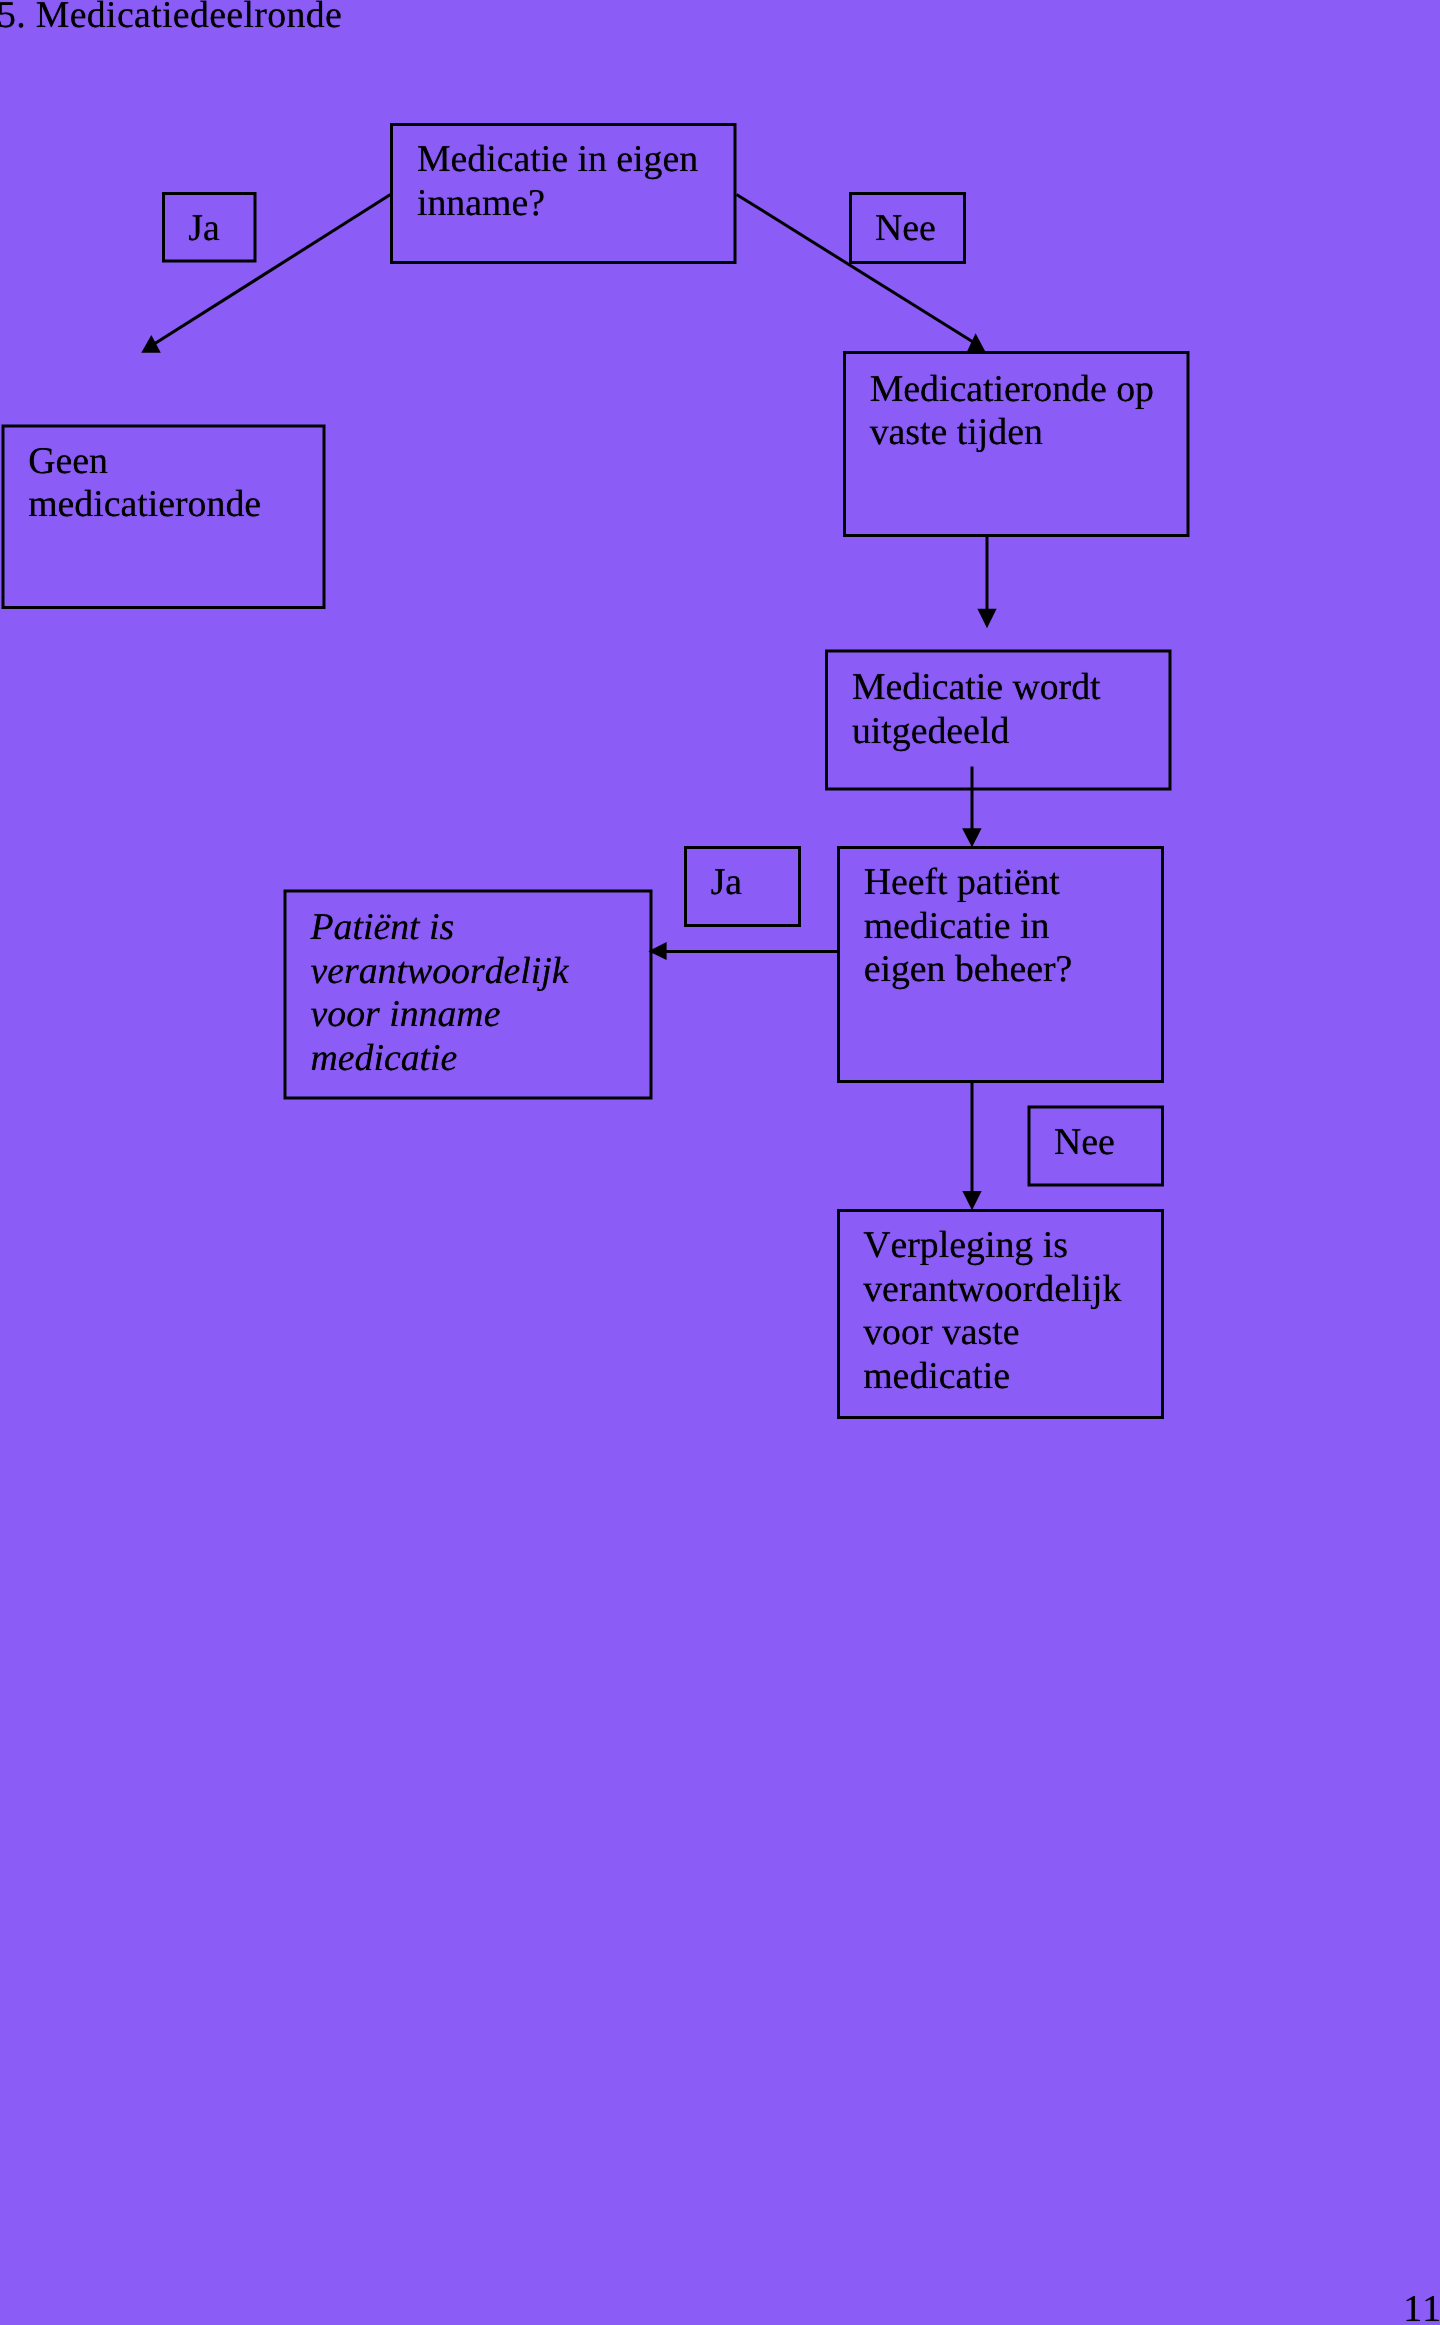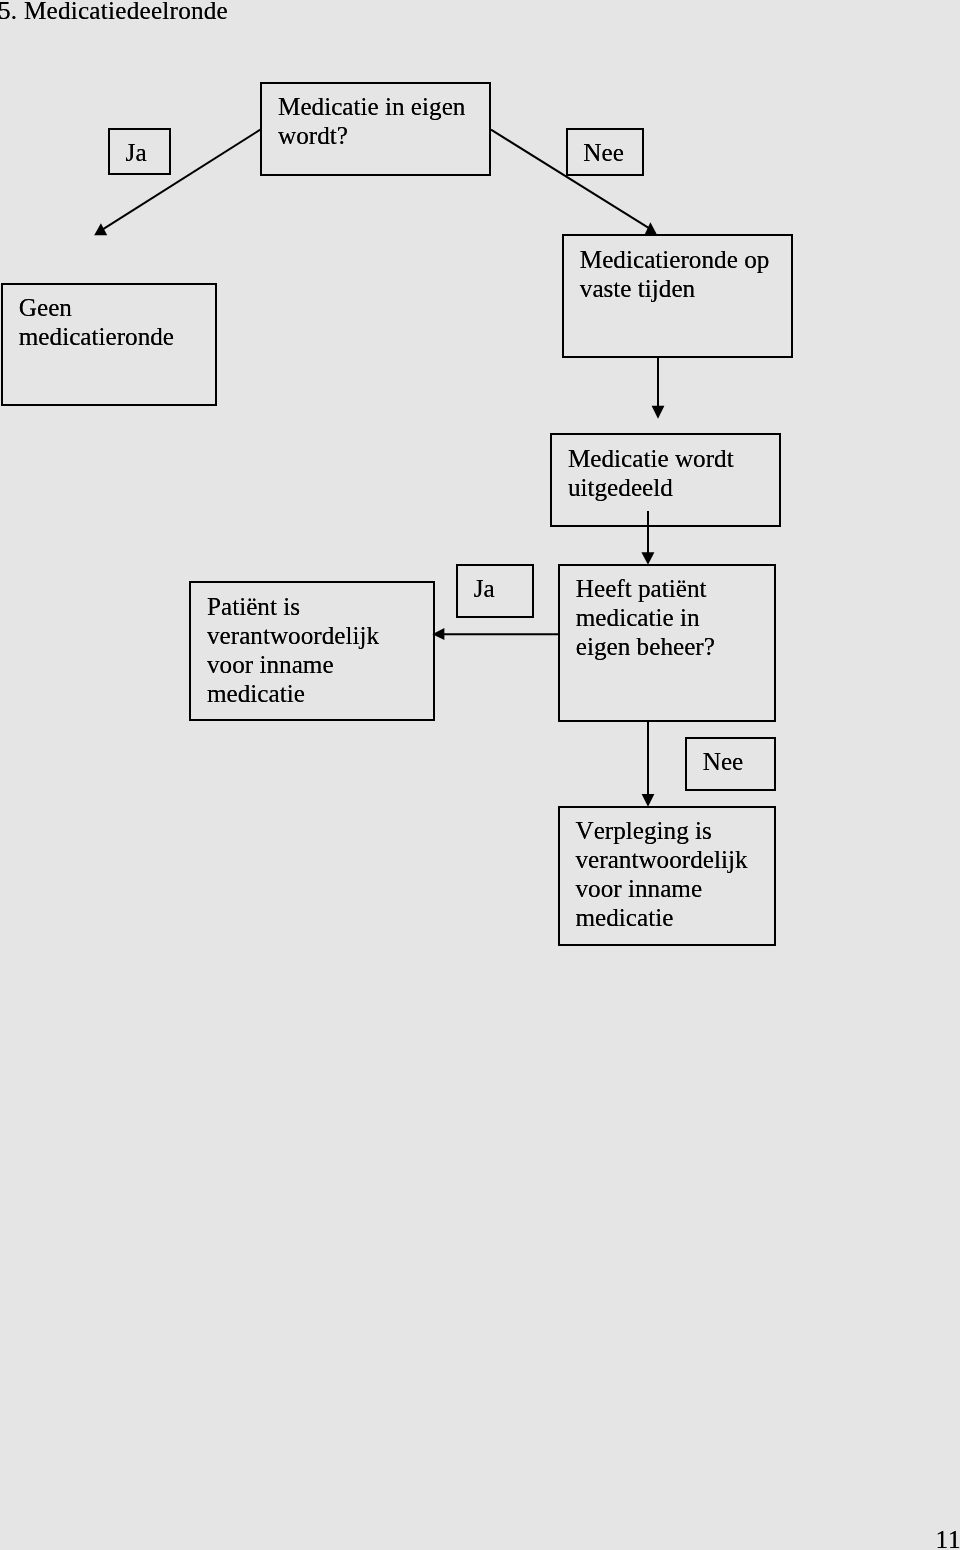--- a/index.html
+++ b/index.html
@@ -5,21 +5,21 @@
 <style>
   html,body{margin:0;padding:0;background:#ffffff;}
   body{
     width:960px;height:1550px;
     font-family:"Liberation Serif", serif;
     font-kerning:none;
     color:#000000;
     overflow:hidden;
     position:relative;
   }
-  #page{position:absolute;left:0;top:0;width:960px;height:1550px;background:#e5e5e5;}
+  #page{position:absolute;left:0;top:0;width:960px;height:1550px;background:#8b5cf6;}
 
   .title{
     position:absolute;left:-2px;top:-2px;
     font-size:25.2px;line-height:25px;
     white-space:nowrap;
     letter-spacing:0.23px;
     text-shadow:0 0 0.45px rgba(0,0,0,0.75);
   }
 
   .node{
@@ -65,21 +65,21 @@
 
   .n-mwu {left:550.25px; top:417.4px; width:231px; height:93.4px;margin-top:16px;}
   .n-mwu .label {left:15.7px; top:8.5px;}
 
   .n-ja2 {left:456.1px; top:563.9px; width:78.4px;  height:54.1px;}
   .n-ja2 .label {left:15.7px; top:8.5px;}
 
   .n-hp  {left:558.1px; top:563.7px; width:218px; height:158px;}
   .n-hp .label {left:15.7px; top:8.5px;}
 
-  .n-pv  {left:189.3px; top:581px; width:246px; height:139.8px;}
+  .n-pv  {left:189.3px; top:593px; width:246px; height:139.8px;font-style:italic;}
   .n-pv .label {left:15.7px; top:8.5px;}
 
   .n-nee2{left:685px; top:736.8px; width:91px;  height:53.9px;}
   .n-nee2 .label {left:15.7px; top:8.5px;}
 
   .n-vv  {left:557.8px; top:805.9px; width:218.2px; height:140.1px;}
   .n-vv .label {left:15.7px; top:8.5px;}
 
   .pagenum {left:935.5px; top:1527px;}
 </style>
@@ -112,21 +112,21 @@
       <polygon points="641.6,794 654.4,794 648,806.8" stroke="none"></polygon>
     </g>
   </svg>
 
   <div class="node n-ja1">
     <span class="label">Ja</span>
   </div>
 
   <div class="node n-meb">
     <span class="label">Medicatie in eigen
-wordt?</span>
+inname?</span>
   </div>
 
   <div class="node n-nee1">
     <span class="label">Nee</span>
   </div>
 
   <div class="node n-geen">
     <span class="label">Geen
 medicatieronde</span>
   </div>
@@ -158,18 +158,18 @@
 medicatie</span>
   </div>
 
   <div class="node n-nee2">
     <span class="label">Nee</span>
   </div>
 
   <div class="node n-vv">
     <span class="label">Verpleging is
 verantwoordelijk
-voor inname
+voor vaste
 medicatie</span>
   </div>
 
   <div class="pagenum">11</div>
 </div>
 
 </body></html>

